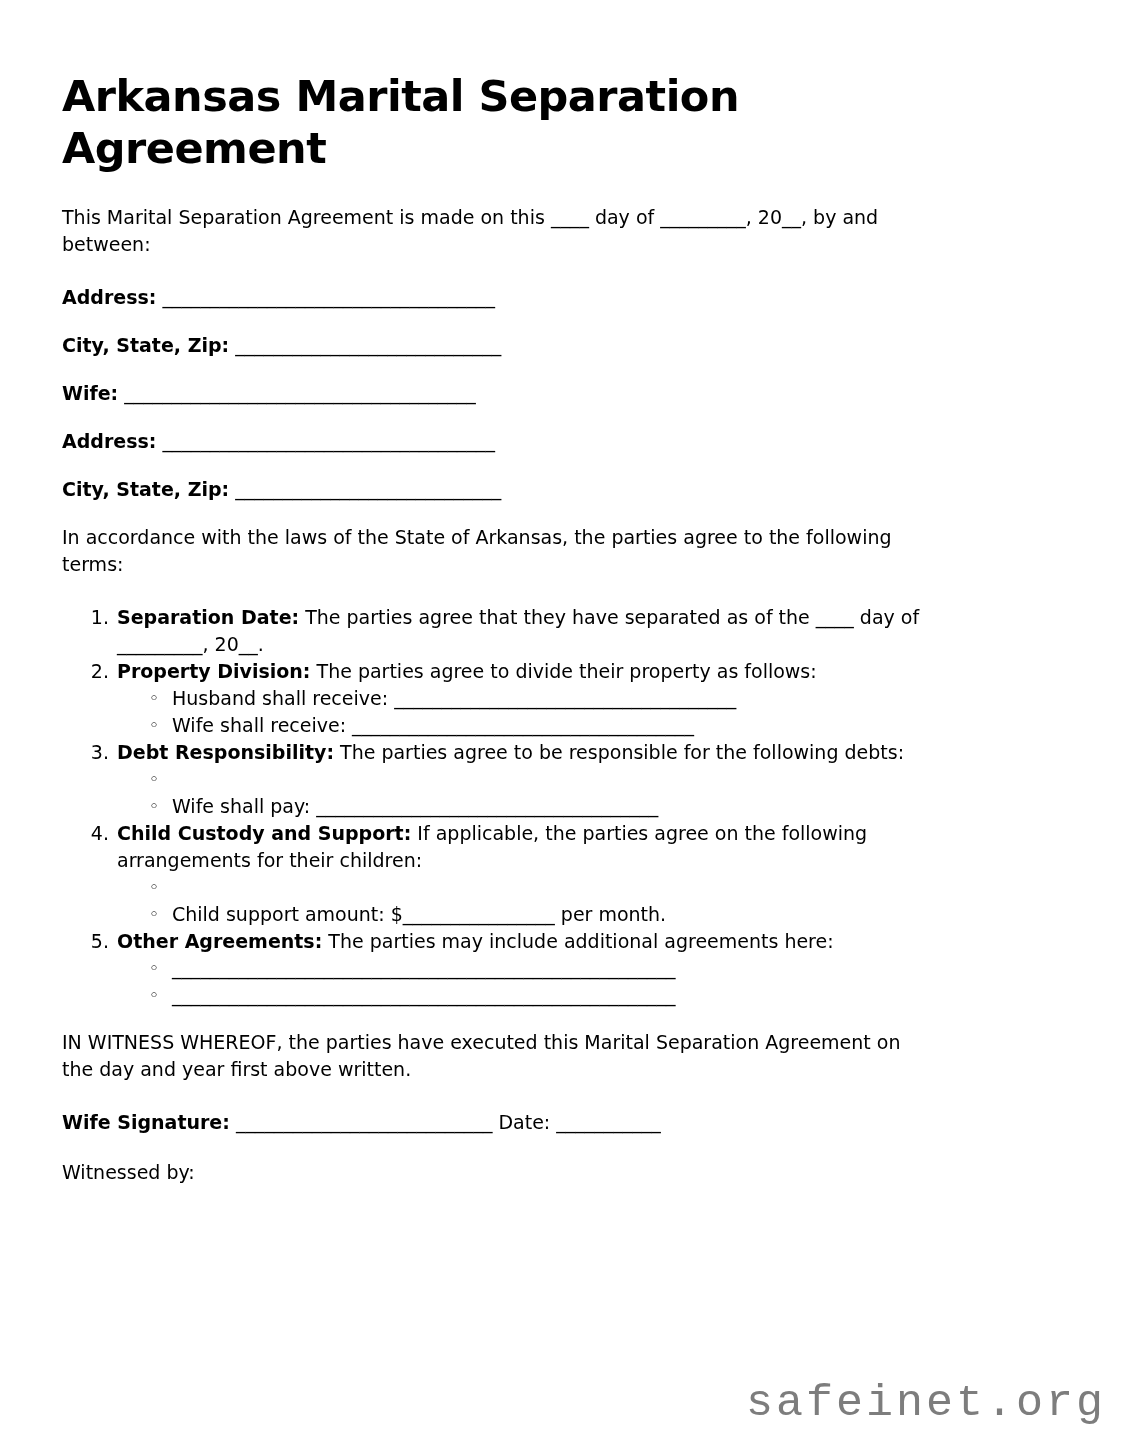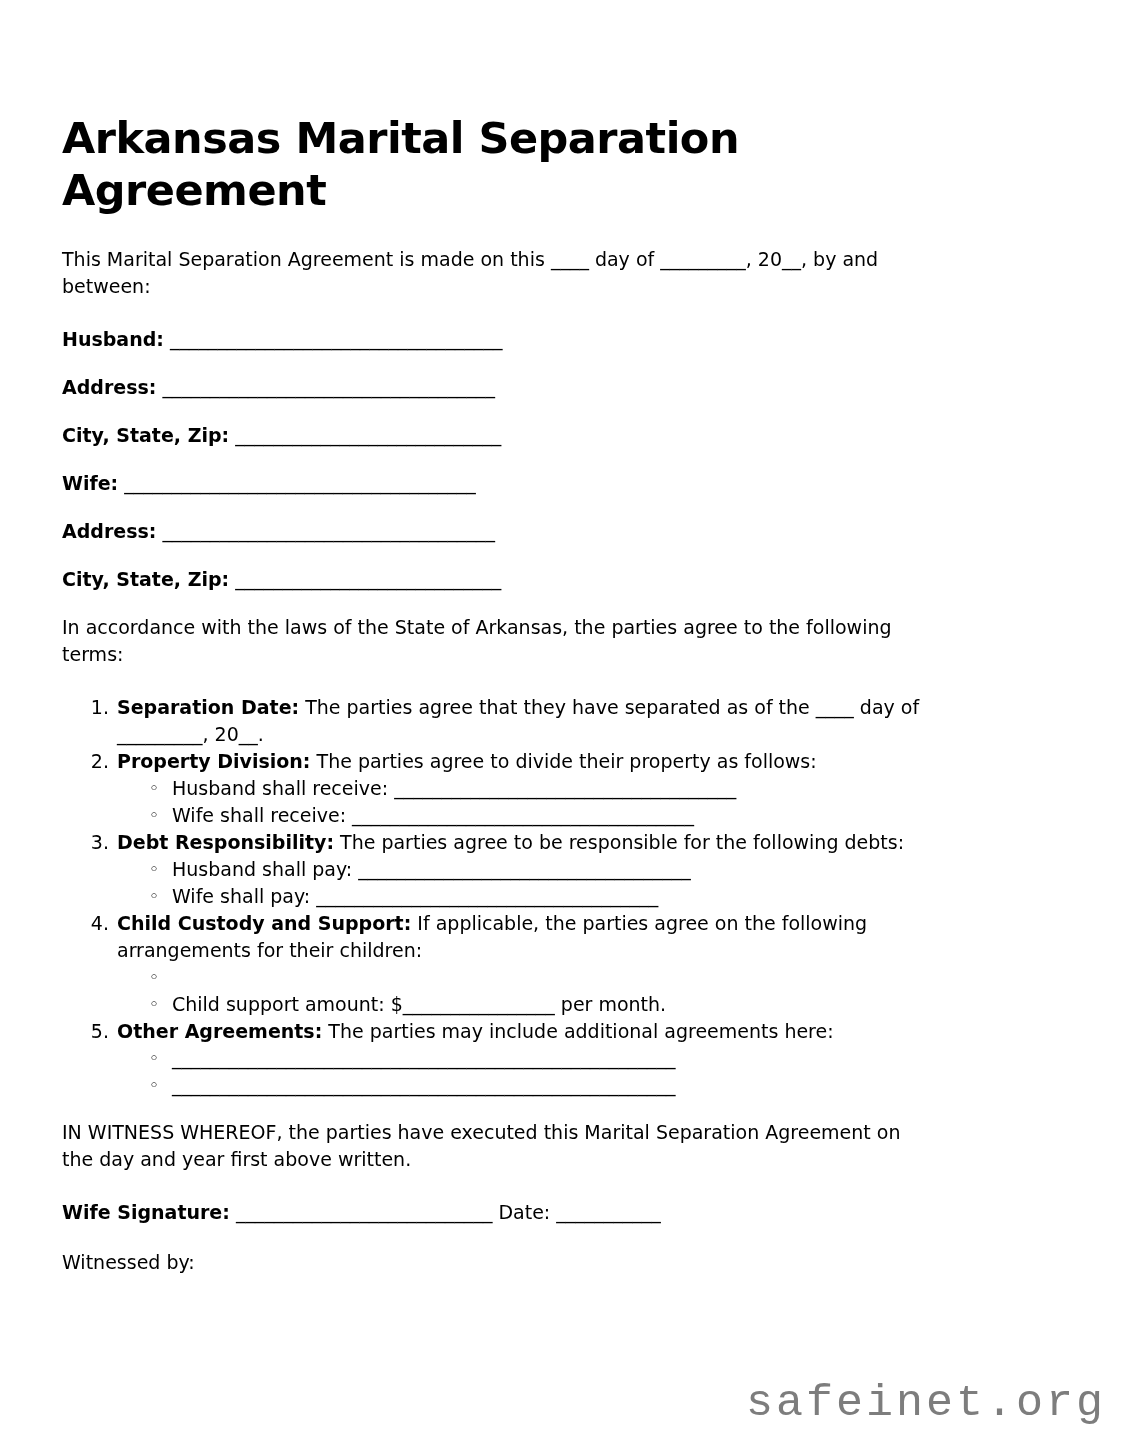--- a/index.html
+++ b/index.html
@@ -8,23 +8,22 @@
     height: 1455px;
     background: #ffffff;
     color: #000000;
     font-family: "DejaVu Sans", sans-serif;
     position: relative;
     overflow: hidden;
   }
   .page {
     position: absolute;
     inset: 0;
-    padding: 92px 58px 0 62px;
+    padding: 70px 58px 0 62px;
     box-sizing: border-box;
-    margin-top: 20px;
   }
   .preline { white-space: pre-line; }
   h1 {
     font-size: 43px;
     line-height: 52px;
     font-weight: bold;
     letter-spacing: -0.5px;
     margin: 0 0 30px 0;
   }
   .body-text {
@@ -59,21 +58,20 @@
 
 <div class="page">
 
   <h1 class="preline">Arkansas Marital Separation
 Agreement</h1>
 
   <p class="body-text preline">This Marital Separation Agreement is made on this ____ day of _________, 20__, by and
 between:</p>
 
   <div class="fields body-text">
-    <div class="field"><span class="b">Husband:</span> <span>___________________________________</span></div>
     <div class="field"><span class="b">Address:</span> <span>___________________________________</span></div>
     <div class="field"><span class="b">City, State, Zip:</span> <span>____________________________</span></div>
     <div class="field"><span class="b">Wife:</span> <span>_____________________________________</span></div>
     <div class="field"><span class="b">Address:</span> <span>___________________________________</span></div>
     <div class="field"><span class="b">City, State, Zip:</span> <span>____________________________</span></div>
   </div>
 
   <p class="body-text preline">In accordance with the laws of the State of Arkansas, the parties agree to the following
 terms:</p>
 
@@ -99,21 +97,20 @@
           </div>
       </div>
     </div>
 
     <div class="term">
       <span class="term-num">3.</span>
       <div class="term-body">
         <div><span class="b">Debt Responsibility:</span><span class="preline"> The parties agree to be responsible for the following debts:</span></div>
         <div class="sub">
             <span class="sub-bullet">◦</span>
-            <span>Husband shall pay: ___________________________________</span>
           </div>
         <div class="sub">
             <span class="sub-bullet">◦</span>
             <span>Wife shall pay: ____________________________________</span>
           </div>
       </div>
     </div>
 
     <div class="term">
       <span class="term-num">4.</span>

